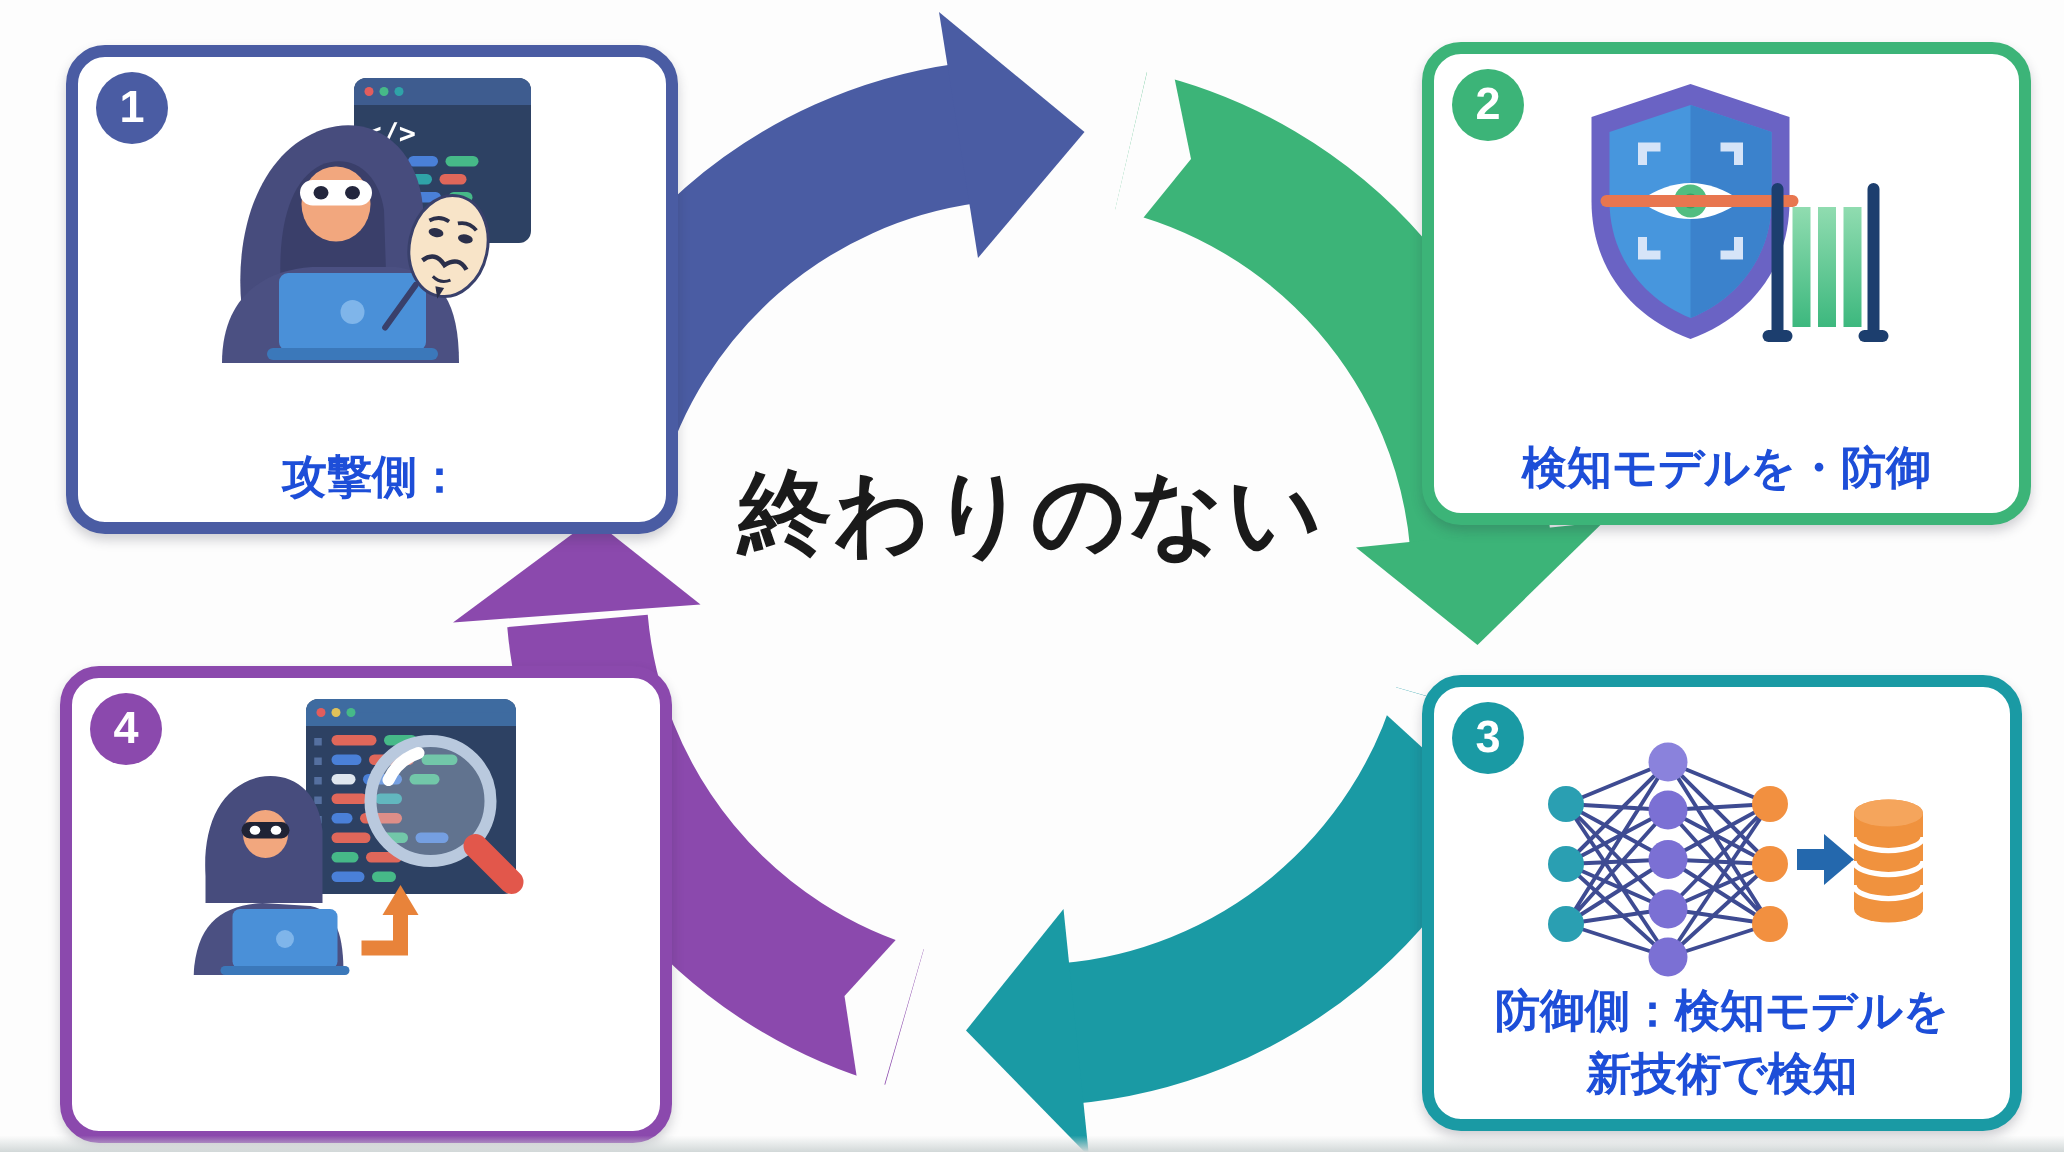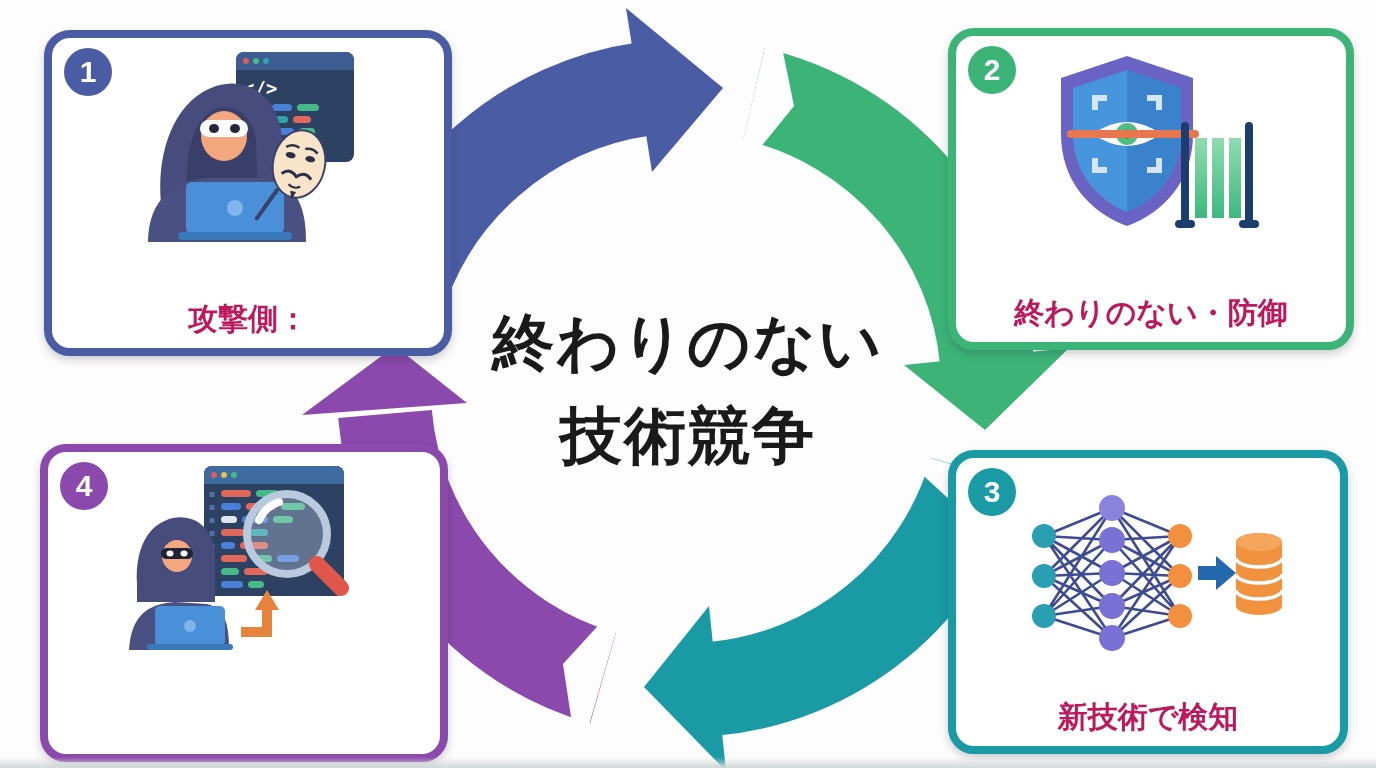--- a/index.html
+++ b/index.html
@@ -22,21 +22,21 @@
   .card-3{left:948px;top:450px;width:384px;height:288px;}
   .card-4{left:40px;top:444px;width:392px;height:302px;}
   .badge{
     position:absolute;left:12px;top:10px;width:48px;height:48px;border-radius:50%;
     display:flex;align-items:center;justify-content:center;
     color:#fff;font-size:30px;font-weight:800;z-index:3;
   }
   .icon-wrap{position:absolute;left:0;right:0;display:flex;justify-content:center;}
   .caption{
     position:absolute;left:0;right:0;bottom:8px;text-align:center;
-    font-weight:900;font-size:30px;line-height:1.4;color:#be185d;
+    font-weight:900;font-size:30px;line-height:1.4;color:#1d4ed8;
   }
   .bottom-shade{
     position:absolute;left:0;right:0;bottom:0;height:11px;z-index:4;
     background:linear-gradient(to bottom, rgba(215,219,219,0), #d2d8d8);
   }
 </style>
 </head>
 <body>
 
 <div class="canvas">
@@ -54,21 +54,20 @@
     <polygon points="578,763 627,594 563,664" fill="#fdfdfd"></polygon>
 
     <polygon points="626,8 652,172 723,88" fill="#4a5ca3"></polygon>
     <polygon points="1069,348 904,365 985,430" fill="#3cb478"></polygon>
     <polygon points="726,771 709,606 644,687" fill="#1a9aa4"></polygon>
     <polygon points="302,415 467,403 395,346" fill="#8b49ad"></polygon>
   </svg>
 
   <div class="center-title">
     <div>終わりのない</div>
-    <div>技術競争</div>
   </div>
 
   <div class="card card-1" style="border-color: rgb(74, 92, 163);">
     <div class="badge" style="background-color: rgb(74, 92, 163);">1</div>
     <div class="icon-wrap" style="top:14px;">
       <svg width="224" height="190" viewBox="0 0 224 190">
 
         <g>
           <rect x="100" y="0" width="118" height="110" rx="8" fill="#2d4163"></rect>
           <rect x="100" y="0" width="118" height="18" rx="8" fill="#3e5c8f"></rect>
@@ -160,21 +159,21 @@
           <rect x="177" y="86" width="12" height="80" fill="url(#gbar)"></rect>
           <rect x="194" y="86" width="12" height="80" fill="url(#gbar)"></rect>
           <rect x="146" y="70" width="8" height="102" rx="4" fill="#1c3e6e"></rect>
           <rect x="210" y="70" width="8" height="102" rx="4" fill="#1c3e6e"></rect>
           <rect x="140" y="168" width="20" height="8" rx="4" fill="#1c3e6e"></rect>
           <rect x="204" y="168" width="20" height="8" rx="4" fill="#1c3e6e"></rect>
         </g>
       </svg>
     </div>
     <div class="caption">
-      <div>終わりのない・防御</div>
+      <div>検知モデルを・防御</div>
     </div>
   </div>
 
   <div class="card card-3" style="border-color: rgb(26, 154, 164);">
     <div class="badge" style="background-color: rgb(26, 154, 164);">3</div>
     <div class="icon-wrap" style="top:20px;">
       <svg width="272" height="178" viewBox="0 0 272 178">
 
         <path d="M32,58L100,30M32,58L100,62M32,58L100,95M32,58L100,128M32,58L100,160M32,98L100,30M32,98L100,62M32,98L100,95M32,98L100,128M32,98L100,160M32,138L100,30M32,138L100,62M32,138L100,95M32,138L100,128M32,138L100,160M100,30L168,58M100,30L168,98M100,30L168,138M100,62L168,58M100,62L168,98M100,62L168,138M100,95L168,58M100,95L168,98M100,95L168,138M100,128L168,58M100,128L168,98M100,128L168,138M100,160L168,58M100,160L168,98M100,160L168,138" stroke="#3e4b92" stroke-width="2.6" fill="none"></path>
 
@@ -204,20 +203,21 @@
         <g>
           <rect x="224" y="64" width="46" height="64" fill="#f0923e"></rect>
           <ellipse cx="247" cy="64" rx="23" ry="9" fill="#f0923e"></ellipse>
           <ellipse cx="247" cy="128" rx="23" ry="9" fill="#f0923e"></ellipse>
           <path d="M224,80 A23,9 0 0 0 270,80 M224,96 A23,9 0 0 0 270,96 M224,112 A23,9 0 0 0 270,112" stroke="#ffffff" stroke-width="3.5" fill="none"></path>
           <ellipse cx="247" cy="64" rx="23" ry="9" fill="#f5a55c"></ellipse>
         </g>
       </svg>
     </div>
     <div class="caption">
+      <div>防御側：検知モデルを</div>
       <div>新技術で検知</div>
     </div>
   </div>
 
   <div class="card card-4" style="border-color: rgb(139, 73, 173);">
     <div class="badge" style="background-color: rgb(139, 73, 173);">4</div>
     <div class="icon-wrap" style="top:10px;">
       <svg width="230" height="188" viewBox="0 0 230 188">
 
         <g>

